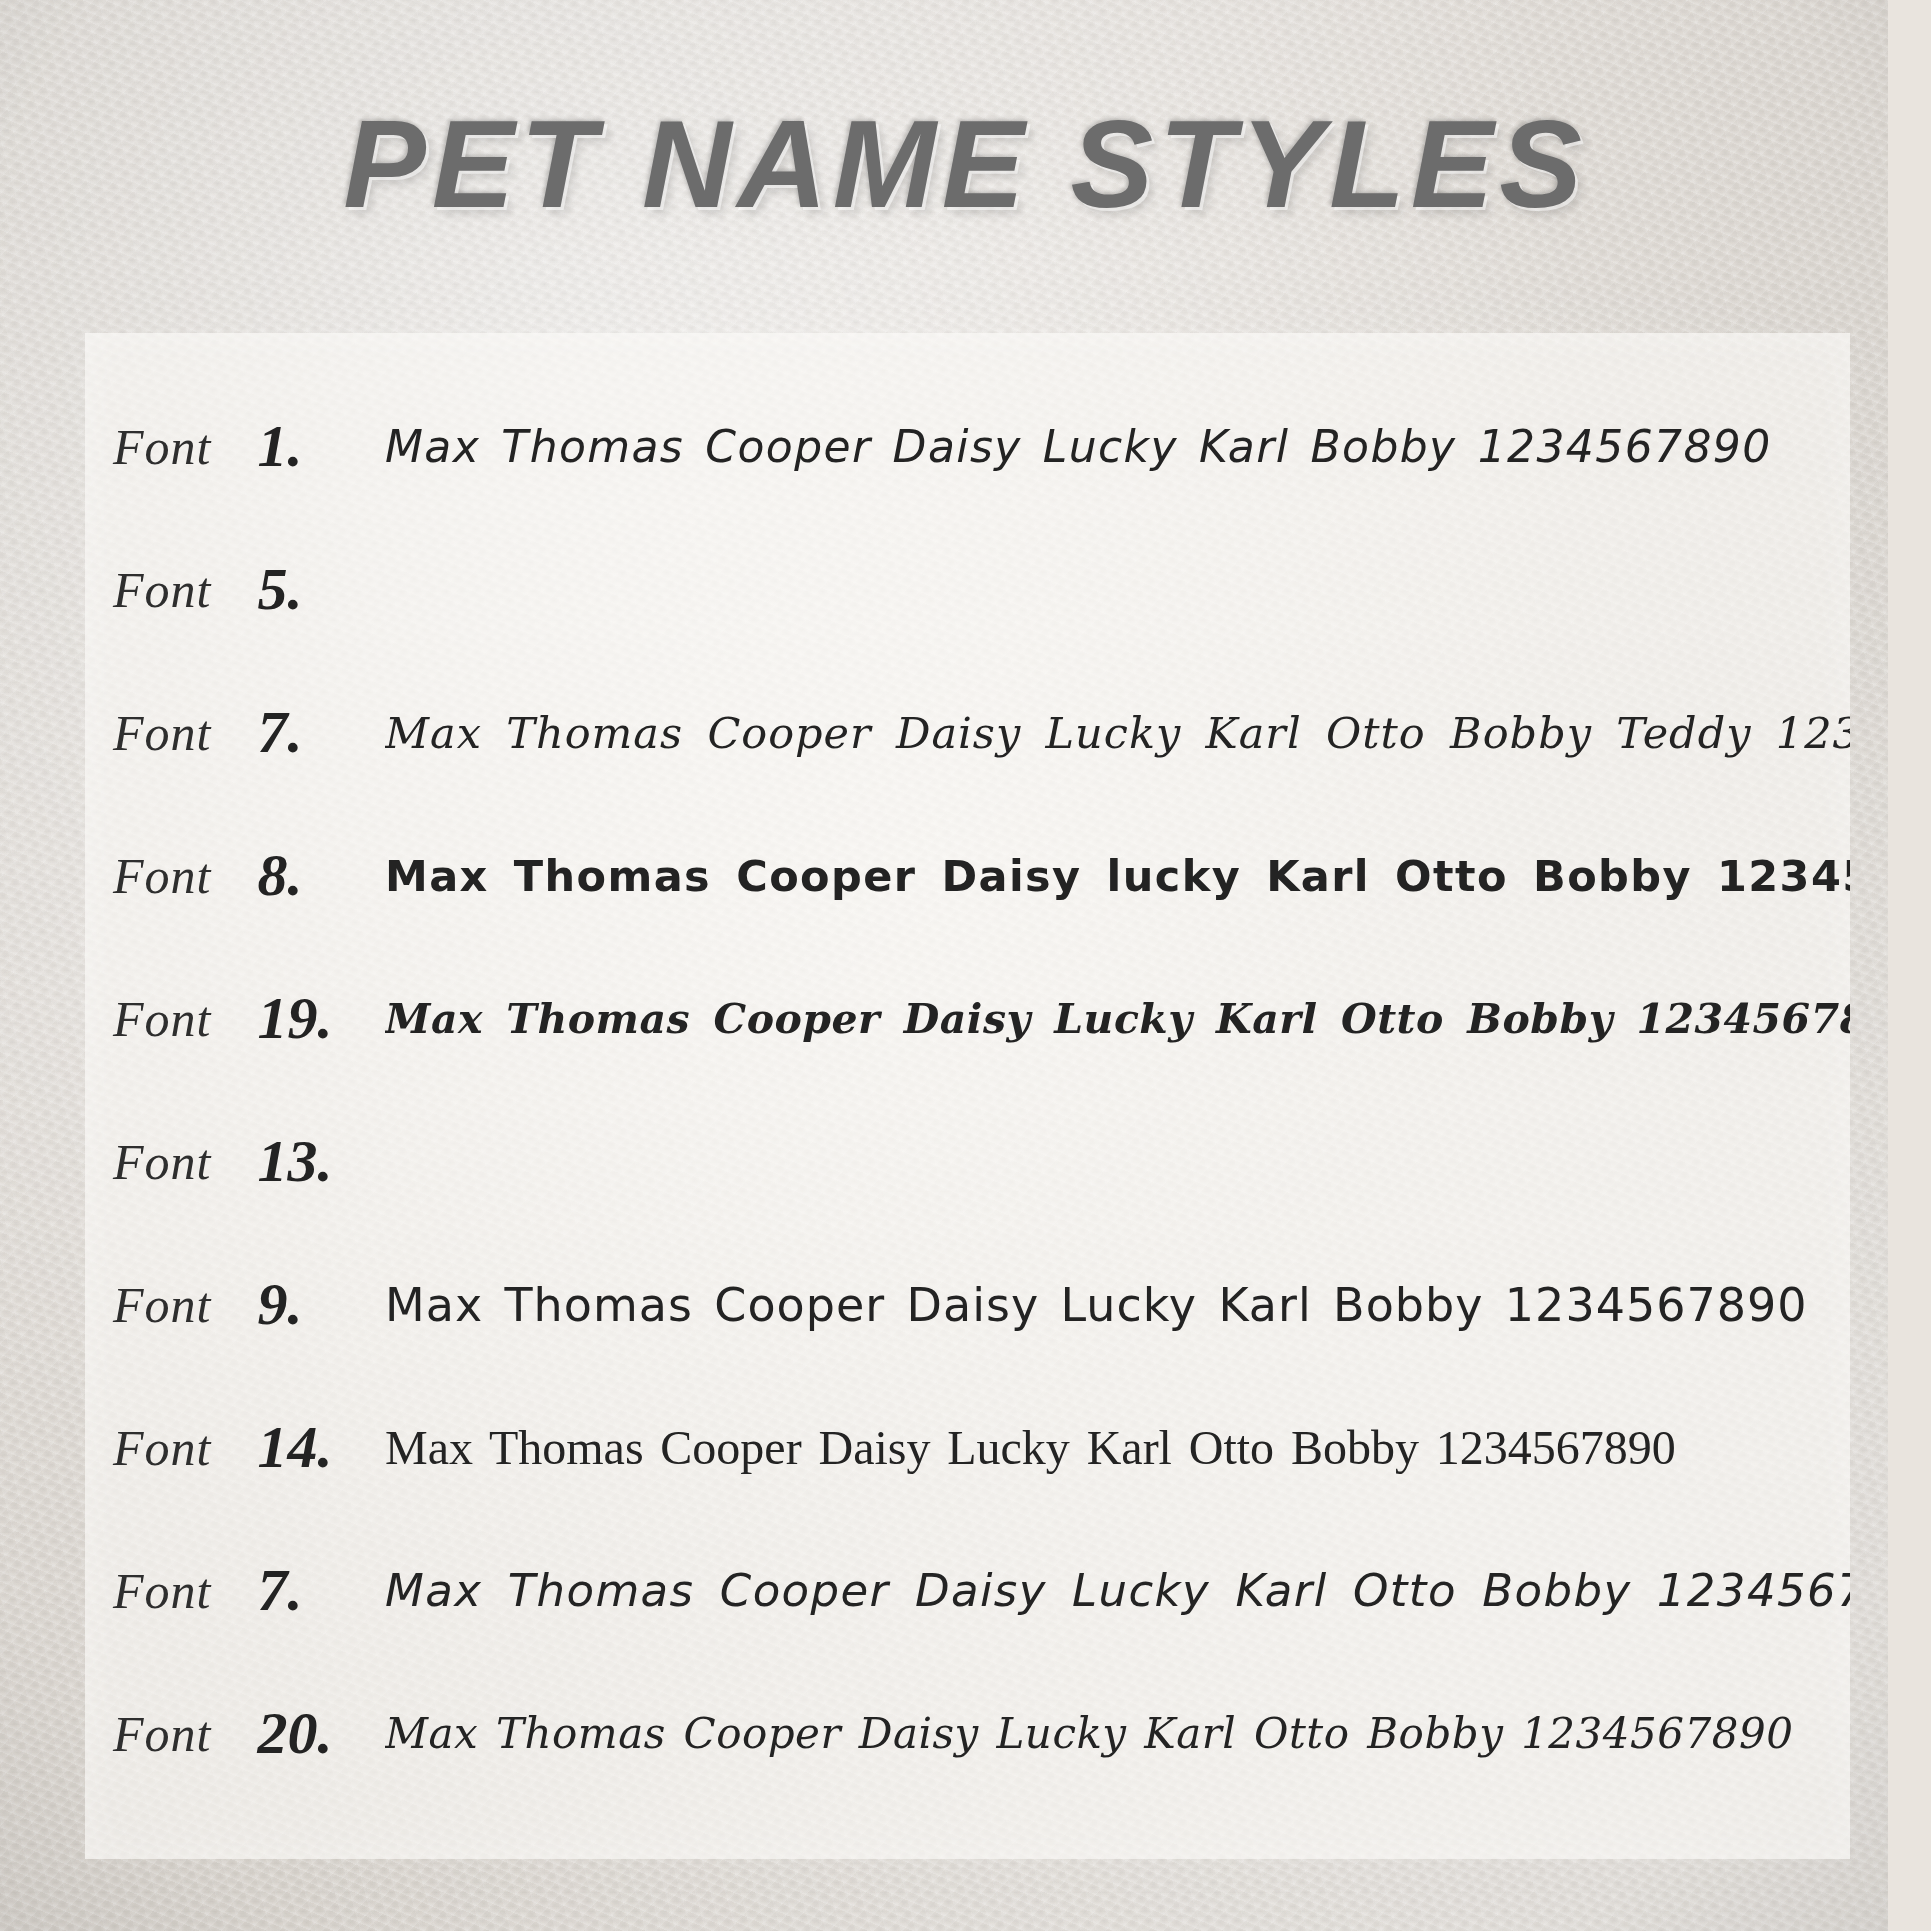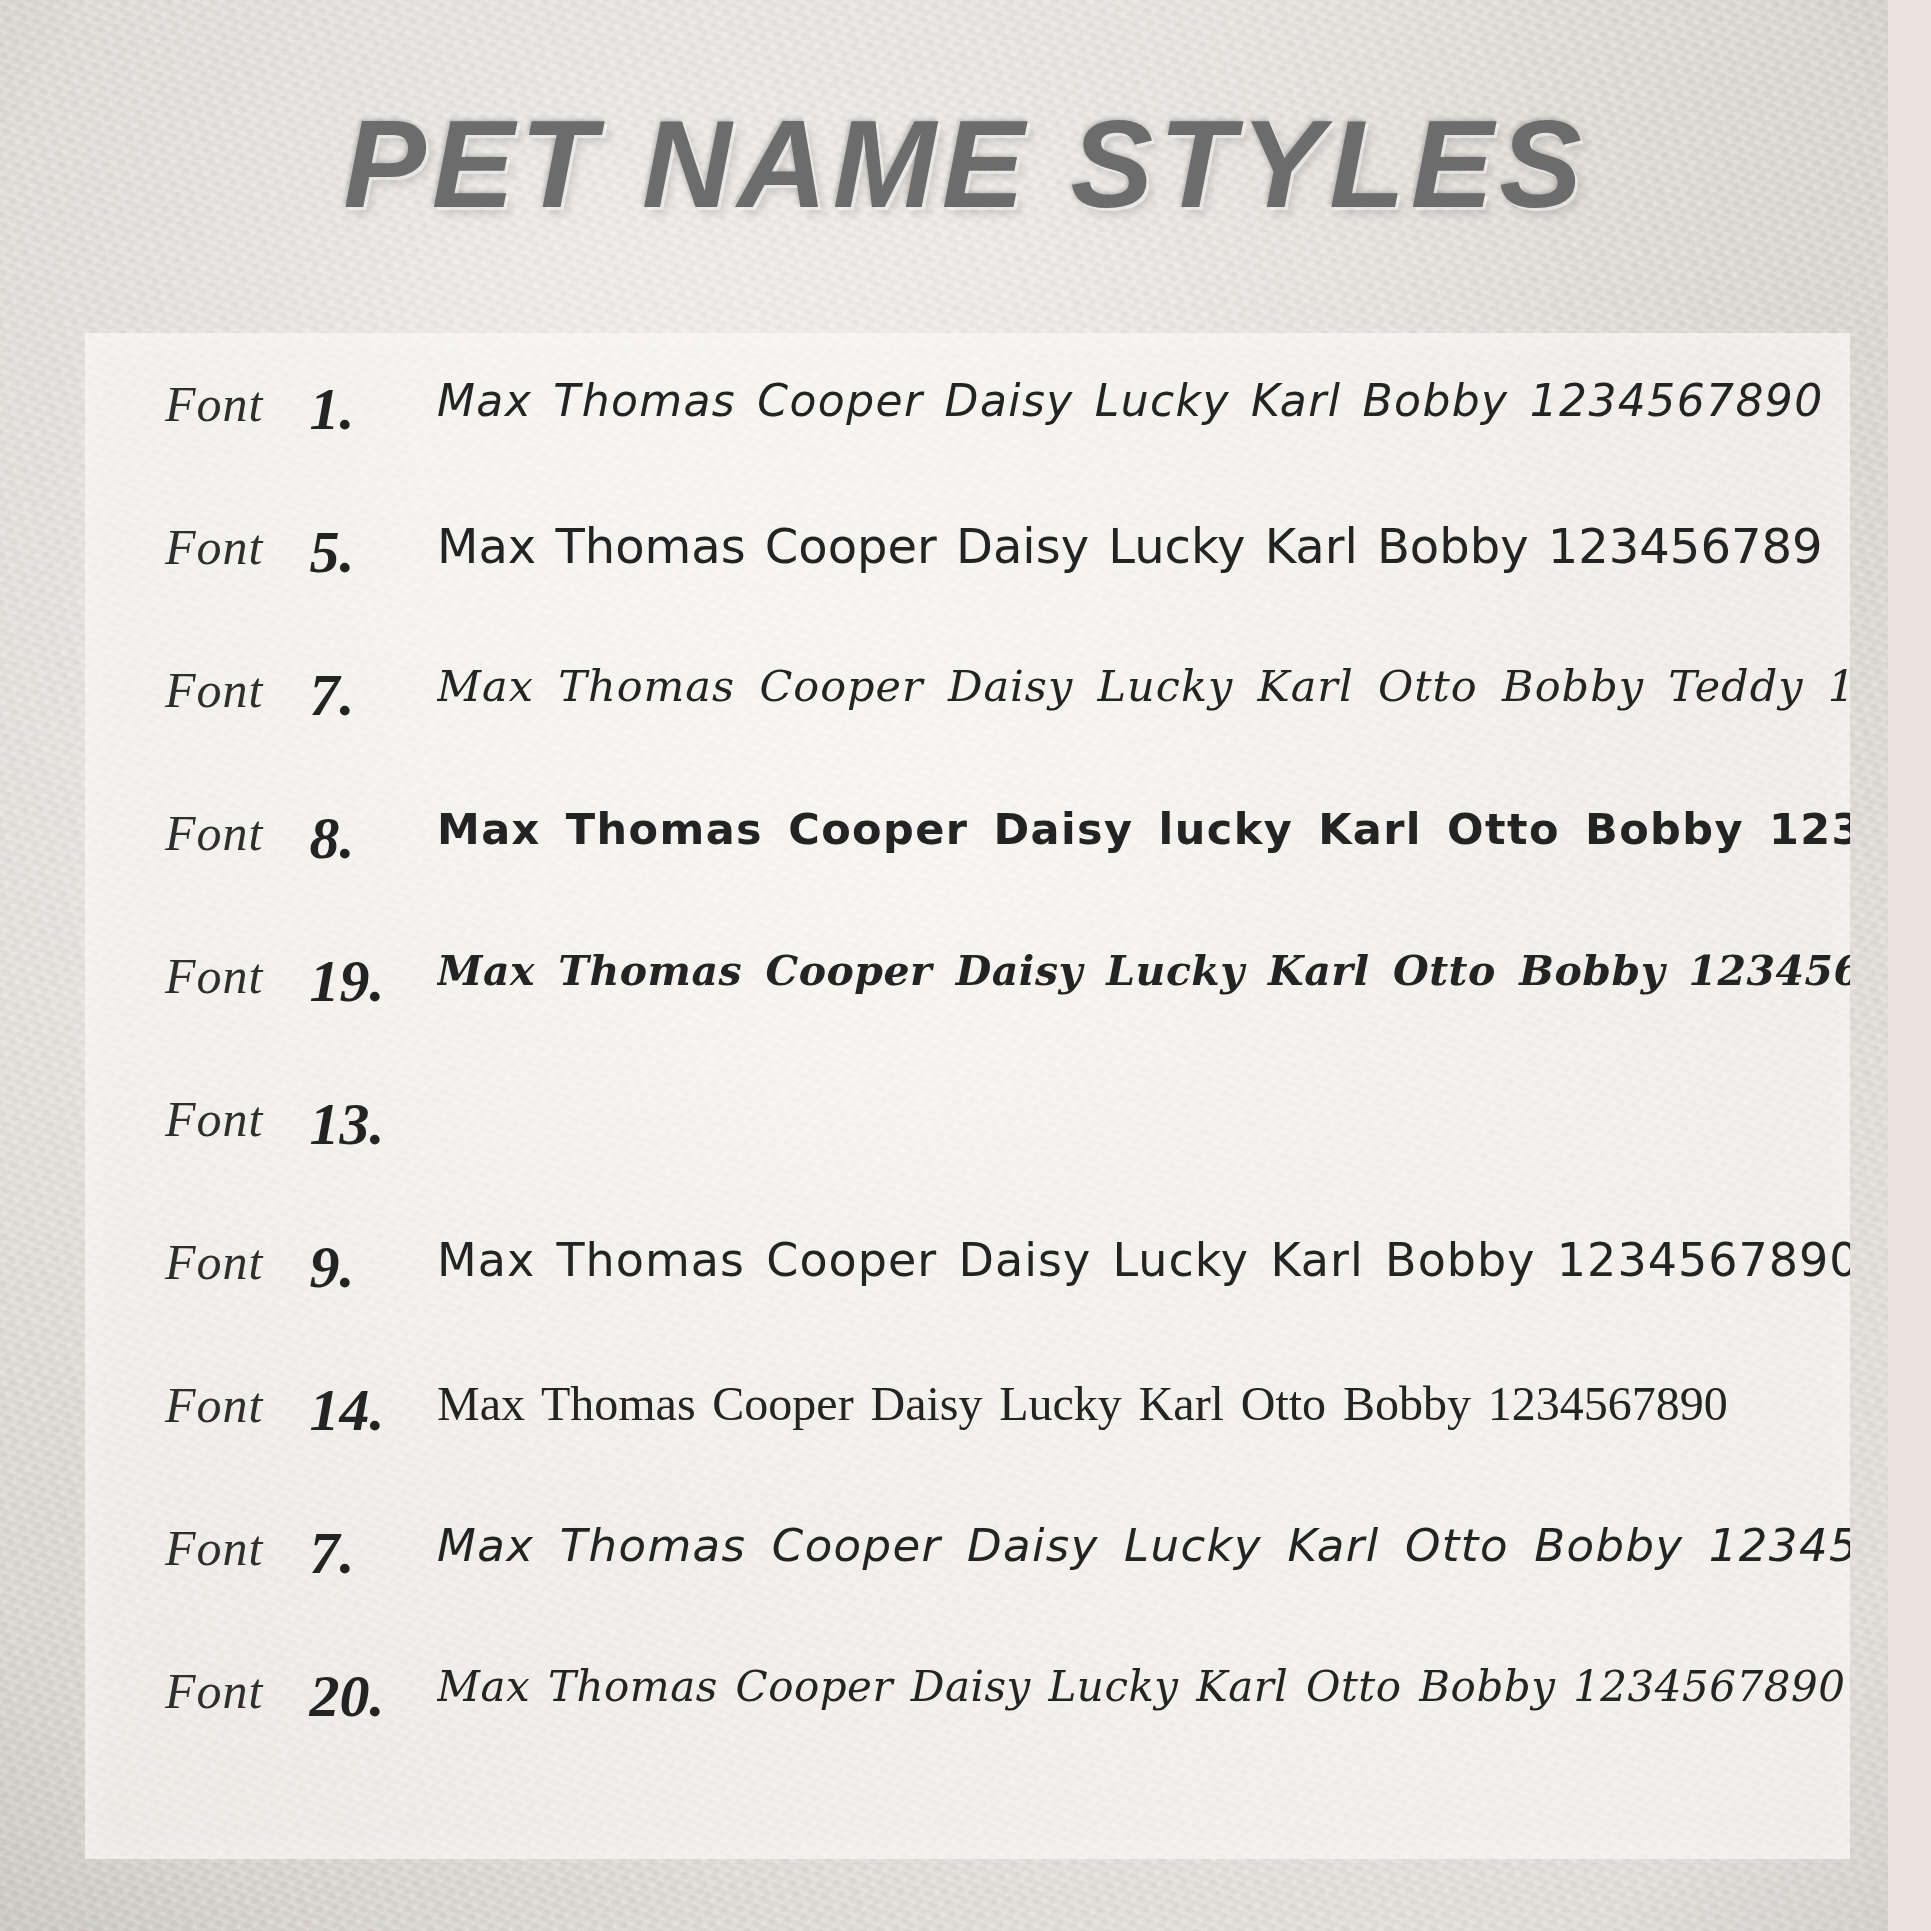--- a/index.html
+++ b/index.html
@@ -82,23 +82,23 @@
 
   .rows {
     position: absolute;
     left: 0;
     top: 42px;
     width: 100%;
   }
 
   .row {
     display: flex;
-    align-items: flex-start;
+    align-items: center;
     height: 143px;
-    padding-left: 80px;
+    padding-left: 28px;
   }
 
   .font-word {
     font-family: "Liberation Serif", serif;
     font-style: italic;
     font-size: 50px;
     color: #2e2e2e;
     width: 127px;
     flex: 0 0 127px;
     letter-spacing: 1px;
@@ -203,21 +203,20 @@
 
       <div class="row">
         <span class="font-word">Font</span>
         <span class="font-num">1.</span>
         <span class="sample s1">Max Thomas Cooper Daisy Lucky Karl  Bobby 1234567890</span>
       </div>
 
       <div class="row">
         <span class="font-word">Font</span>
         <span class="font-num">5.</span>
-        <span class="sample s5">Max Thomas Cooper Daisy Lucky Karl  Bobby 123456789</span>
       </div>
 
       <div class="row">
         <span class="font-word">Font</span>
         <span class="font-num">7.</span>
         <span class="sample s7">Max Thomas Cooper Daisy Lucky Karl Otto Bobby Teddy 1234567890</span>
       </div>
 
       <div class="row">
         <span class="font-word">Font</span>

